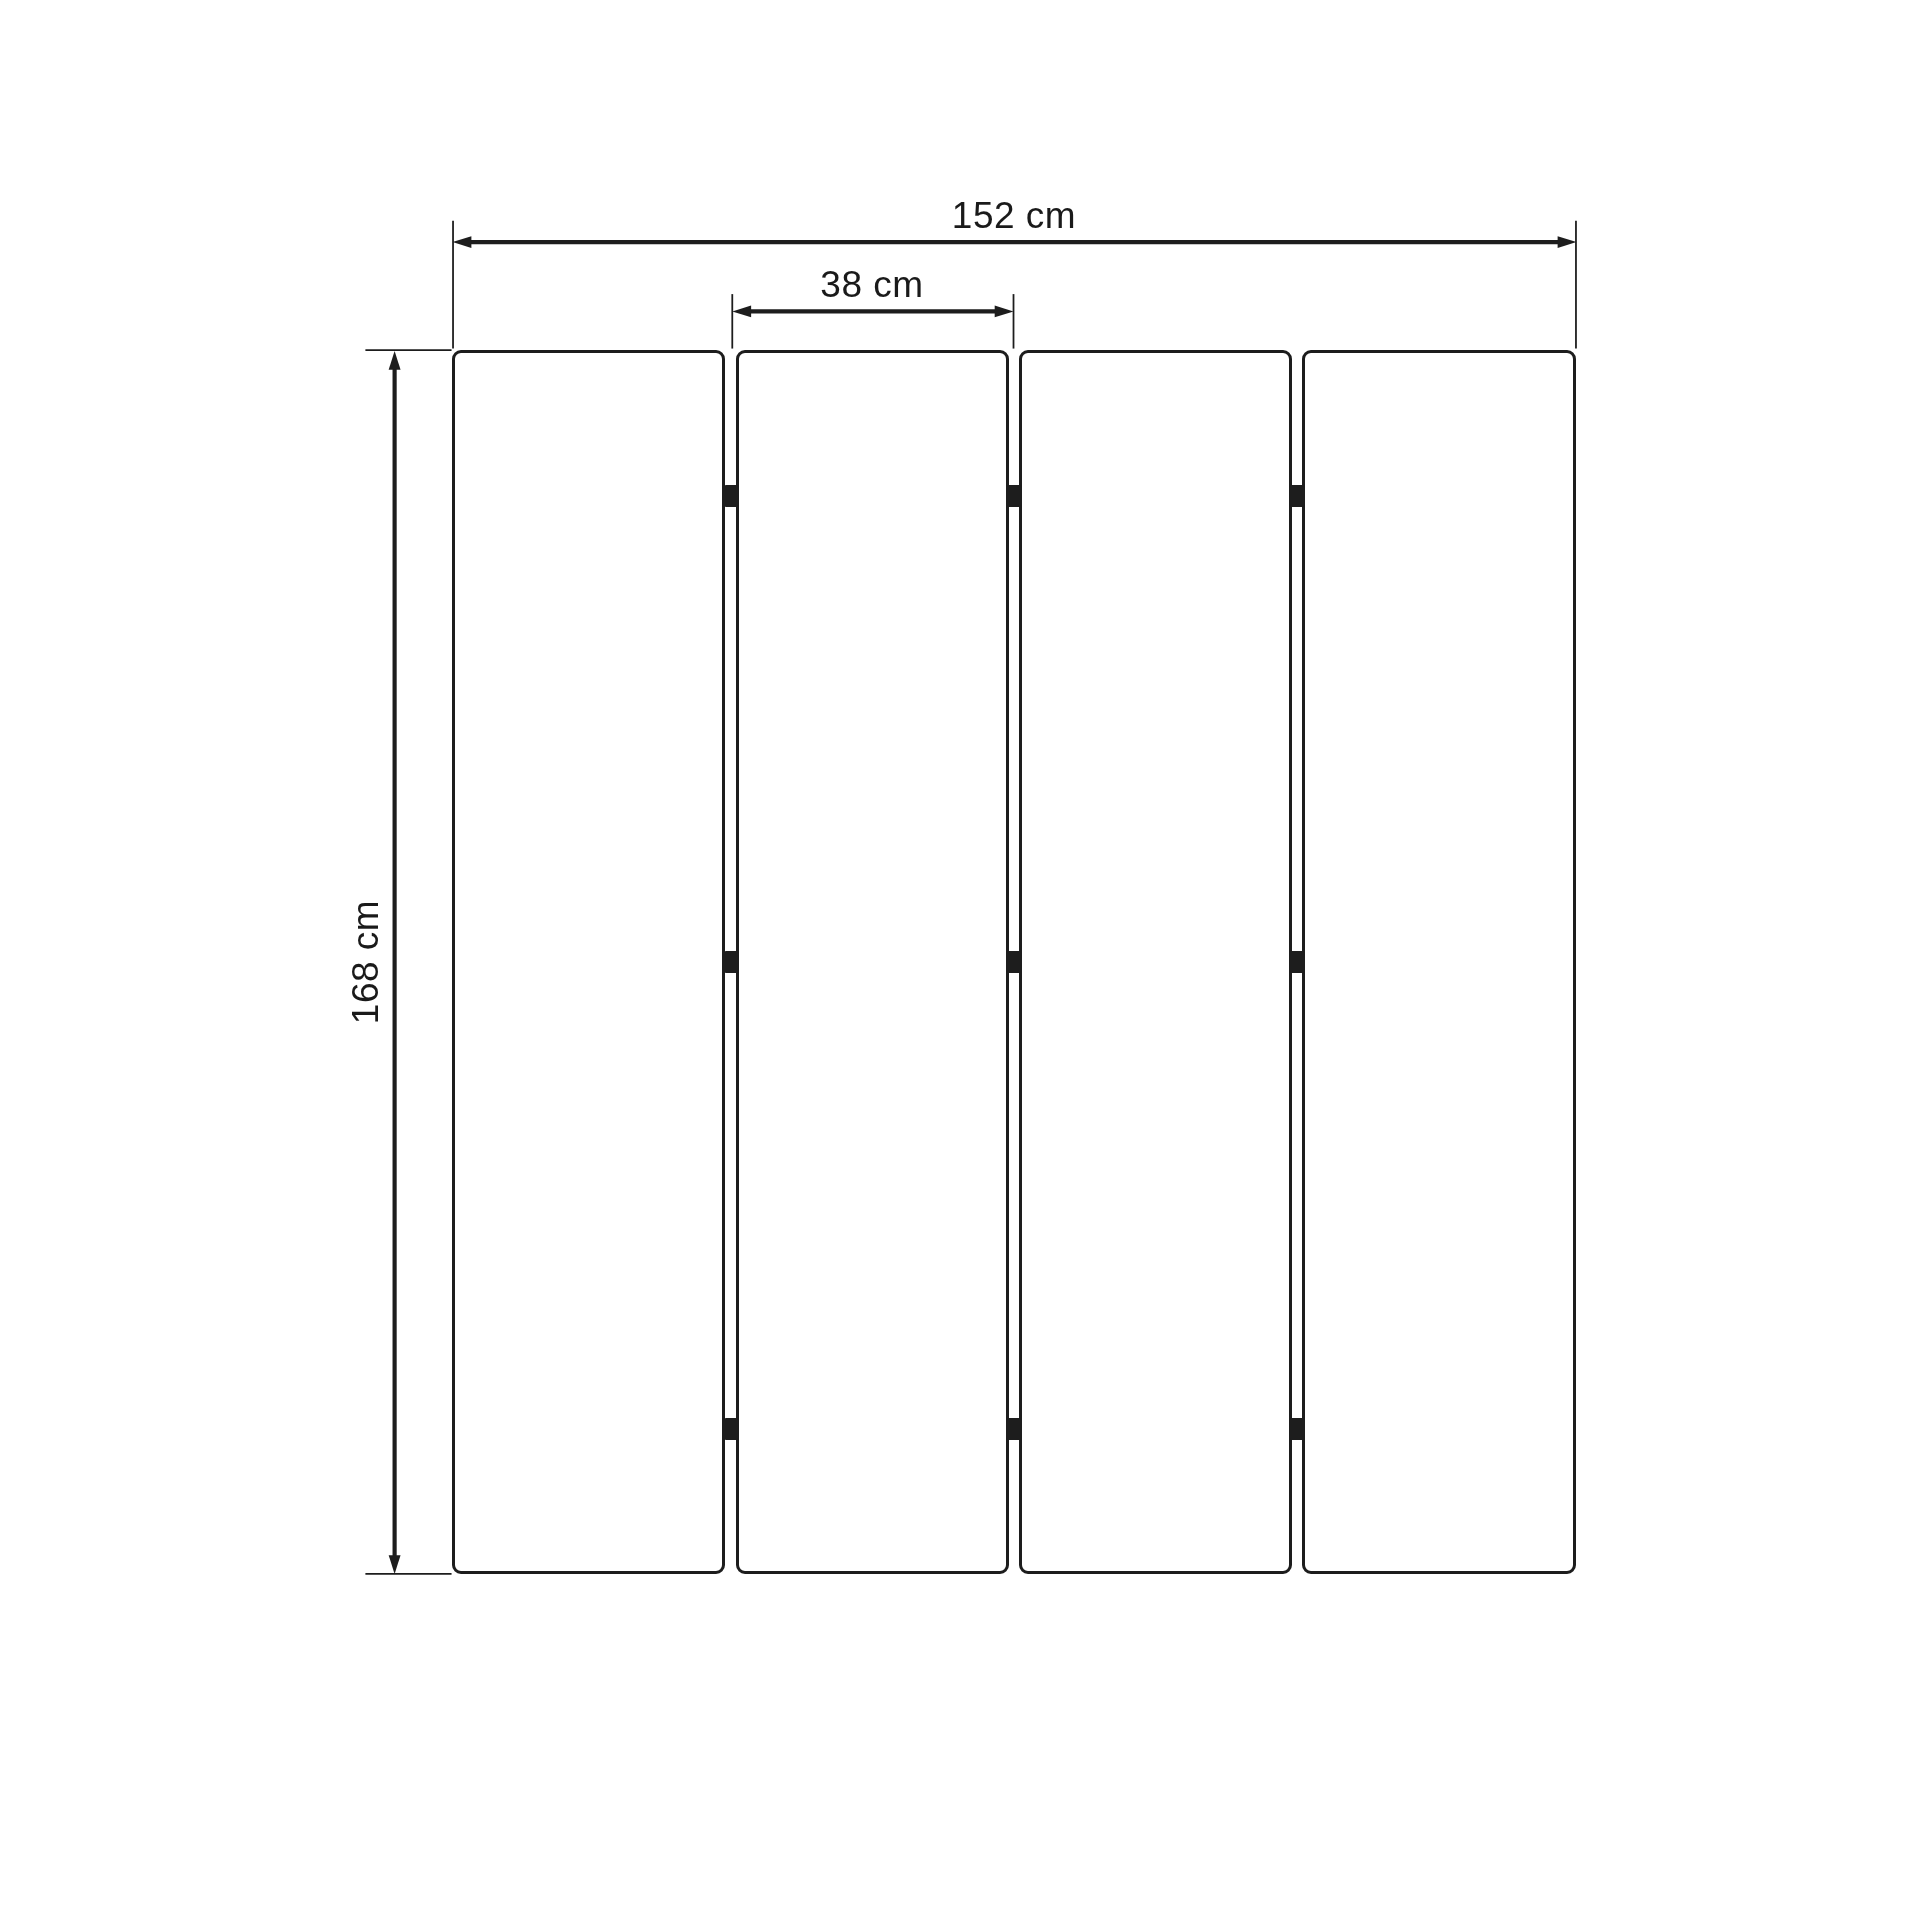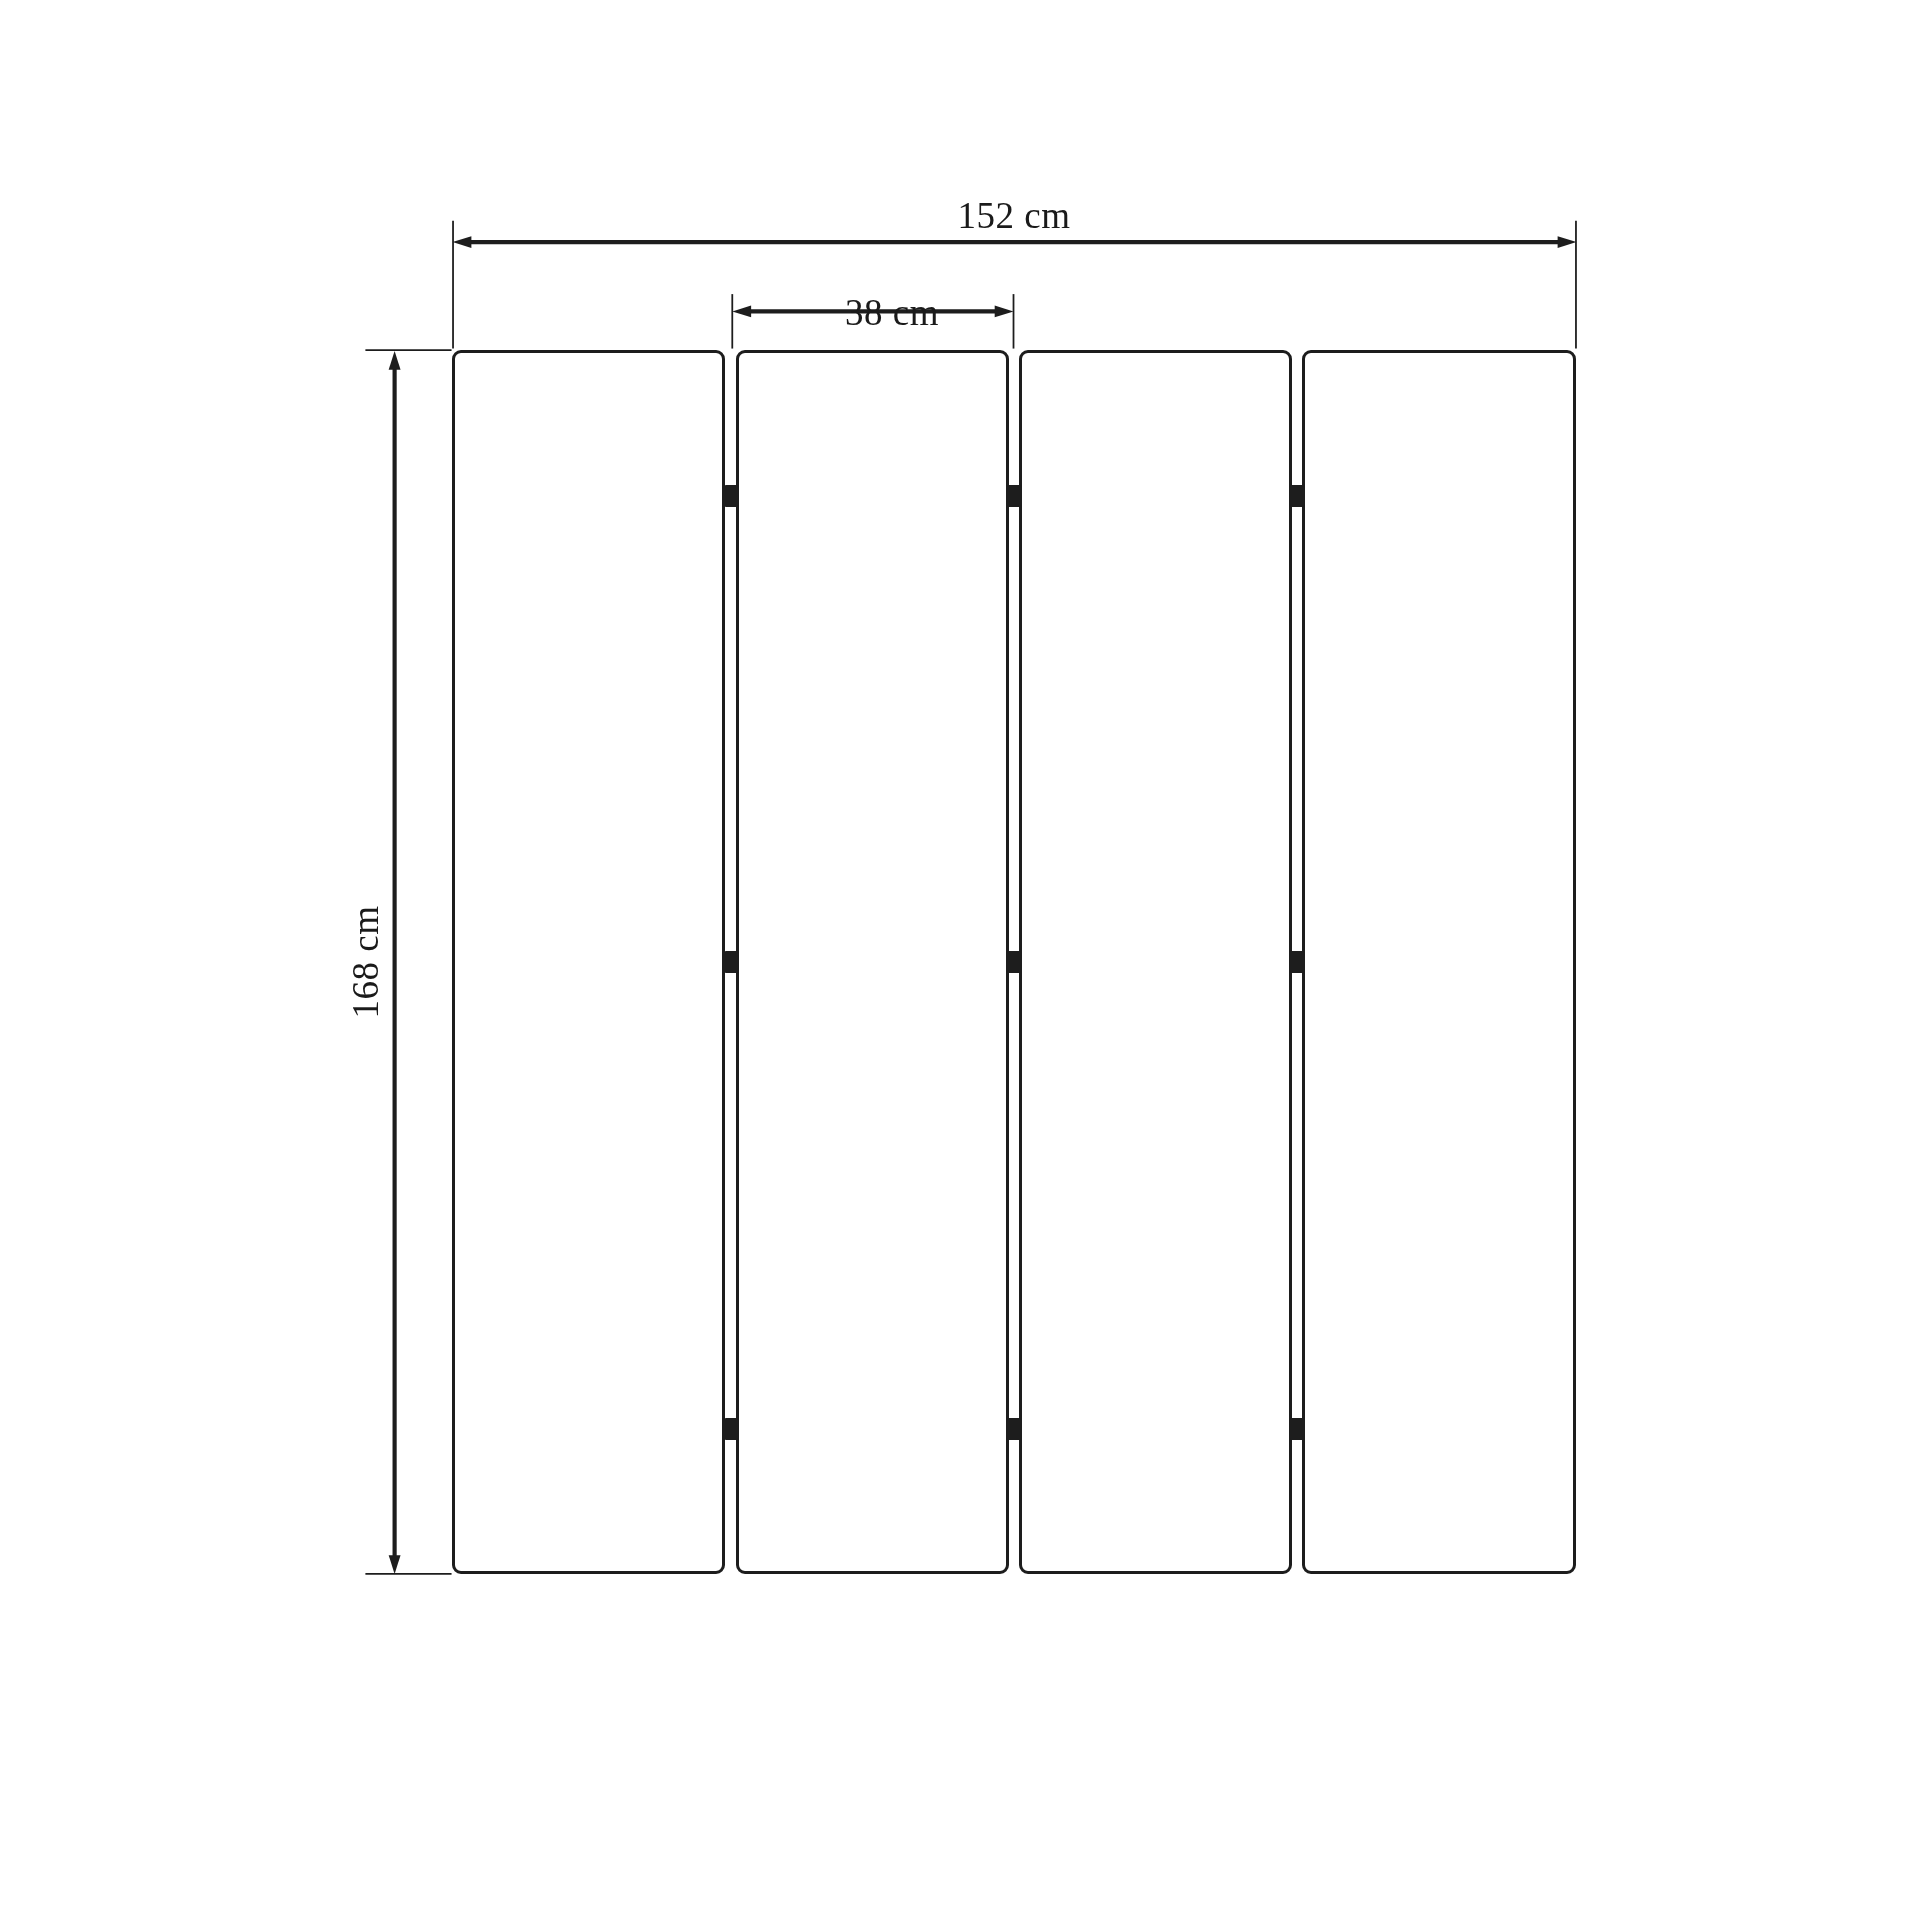--- a/index.html
+++ b/index.html
@@ -6,21 +6,21 @@
     margin: 0;
     padding: 0;
     background: #ffffff;
   }
   .canvas {
     position: relative;
     width: 1927px;
     height: 1895px;
     background: #ffffff;
     overflow: hidden;
-    font-family: Liberation Serif, serif;
+    font-family: Liberation Sans, sans-serif;
   }
   .dim-svg {
     position: absolute;
     left: 0;
     top: 0;
     pointer-events: none;
   }
   .panel {
     position: absolute;
     top: 350px;
@@ -48,24 +48,23 @@
     letter-spacing: 0.5px;
     line-height: 1;
     white-space: nowrap;
   }
   .label-total-width {
     left: 1014px;
     top: 197px;
     transform: translateX(-50%);
   }
   .label-panel-width {
-    left: 892px;
+    left: 872px;
     top: 266px;
     transform: translateX(-50%);
-    margin-top: 28px;
   }
   .label-height {
     left: 365px;
     top: 962px;
     transform: translate(-50%, -50%) rotate(-90deg);
   }
 </style>
 </head>
 <body>
 

